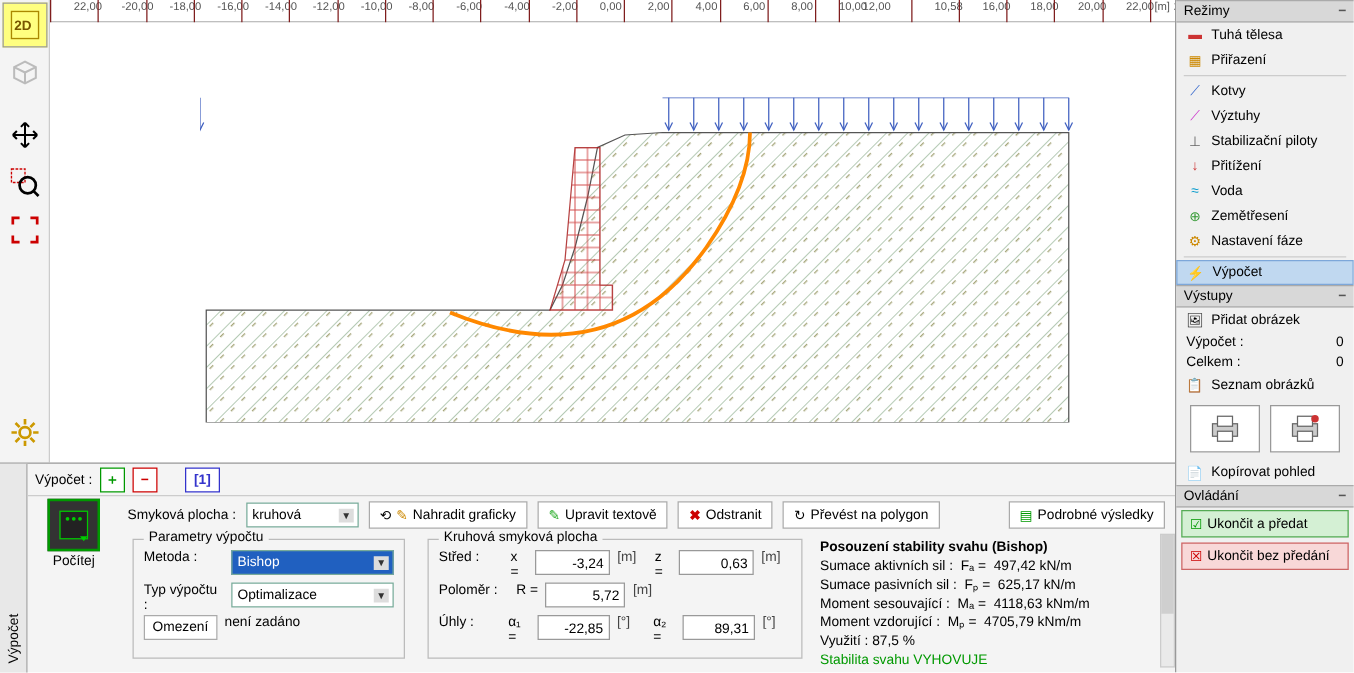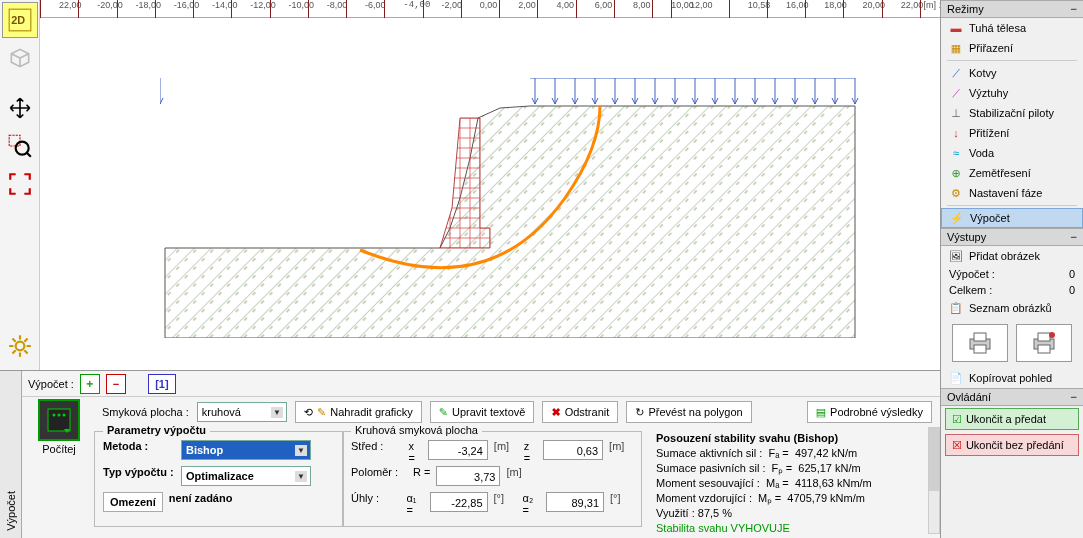--- a/index.html
+++ b/index.html
@@ -55,21 +55,21 @@
   .top-row { position: absolute; left: 80px; top: 4px; right: 8px; display: flex; align-items: center; gap: 8px; }
   .combo { height: 20px; border: 1px solid #7a9; background: #fff; padding: 0 18px 0 4px; position: relative; min-width: 90px; display: inline-flex; align-items: center; }
   .combo.sel { background: #2060c0; color: #fff; }
   .combo::after { content: "▼"; position: absolute; right: 3px; font-size: 8px; color: #333; background:#ddd; padding:1px 2px; }
   .tb-btn { height: 22px; border: 1px solid #aaa; background: #fff; padding: 0 8px; display: inline-flex; align-items: center; gap: 4px; cursor: pointer; }
   .tb-btn .x { color: #c00; font-weight: bold; }
   .tb-btn .pen { color: #2a2; }
   .tb-btn.detail { position: absolute; right: 0; }
   .fieldset { position: absolute; border: 1px solid #bbb; padding: 8px 8px 6px; }
   .fieldset .legend { position: absolute; top: -8px; left: 8px; background: #f4f4f4; padding: 0 4px; font-size: 11px; }
-  .fs1 { left: 72px; top: 34px; width: 250px; height: 96px; font-weight: bold; }
+  .fs1 { left: 84px; top: 34px; width: 218px; height: 96px; }
   .fs2 { left: 320px; top: 34px; width: 300px; height: 96px; }
   .frow { display: flex; align-items: flex-start; gap: 6px; height: 26px; }
   .num { width: 64px; height: 20px; border: 1px solid #999; background: #fff; text-align: right; padding: 0 4px; line-height: 20px; }
   .unit { width: 26px; color: #444; }
   .btn-sm { height: 20px; border: 1px solid #aaa; background: #fff; padding: 0 6px; display: inline-flex; align-items: center; cursor: pointer; }
   .results { position: absolute; left: 634px; top: 34px; width: 280px; font-size: 11px; line-height: 15px; }
   .results b { font-weight: bold; }
   .results .ok { color: #090; }
   .scroll-v { position: absolute; right: 0; top: 30px; bottom: 4px; width: 12px; background: #eaeaea; border: 1px solid #ccc; }
   .scroll-v .thumb { position: absolute; left: 0; right: 0; top: 0; height: 60%; background: #cfcfcf; }
@@ -119,21 +119,21 @@
   <span class="ruler-unit">[m]</span>
 <div class="ruler-tick" style="left: 0px;">22,00</div>
     <div class="ruler-tick" style="left: 38.2609px;">-20,00</div>
     <div class="ruler-tick" style="left: 76.5217px;">-18,00</div>
     <div class="ruler-tick" style="left: 114.783px;">-16,00</div>
     <div class="ruler-tick" style="left: 153.043px;">-14,00</div>
     <div class="ruler-tick" style="left: 191.304px;">-12,00</div>
     <div class="ruler-tick" style="left: 229.565px;">-10,00</div>
     <div class="ruler-tick" style="left: 267.826px;">-8,00</div>
     <div class="ruler-tick" style="left: 306.087px;">-6,00</div>
-    <div class="ruler-tick" style="left: 344.348px; font-family: Liberation Mono, monospace;">-4,00</div>
+    <div class="ruler-tick" style="left: 344.348px;">-4,00</div>
     <div class="ruler-tick" style="left: 382.609px;">-2,00</div>
     <div class="ruler-tick" style="left: 420.87px;">0,00</div>
     <div class="ruler-tick" style="left: 459.13px;">2,00</div>
     <div class="ruler-tick" style="left: 497.391px;">4,00</div>
     <div class="ruler-tick" style="left: 535.652px;">6,00</div>
     <div class="ruler-tick" style="left: 573.913px;">8,00</div>
     <div class="ruler-tick" style="left: 612.174px;">10,00</div>
     <div class="ruler-tick" style="left: 631px;">12,00</div>
     <div class="ruler-tick" style="left: 688.696px;">10,58</div>
     <div class="ruler-tick" style="left: 726.957px;">16,00</div>
@@ -428,21 +428,21 @@
           <span>x =</span>
           <div class="num">-3,24</div>
           <span class="unit">[m]</span>
           <span>z =</span>
           <div class="num">0,63</div>
           <span class="unit">[m]</span>
         </div>
         <div class="frow">
           <span style="width:56px">Poloměr :</span>
           <span>R =</span>
-          <div class="num">3,73</div>
+          <div class="num">5,72</div>
           <span class="unit">[m]</span>
         </div>
         <div class="frow">
           <span style="width:56px">Úhly :</span>
           <span>α₁ =</span>
           <div class="num">-22,85</div>
           <span class="unit">[°]</span>
           <span>α₂ =</span>
           <div class="num">89,31</div>
           <span class="unit">[°]</span>

